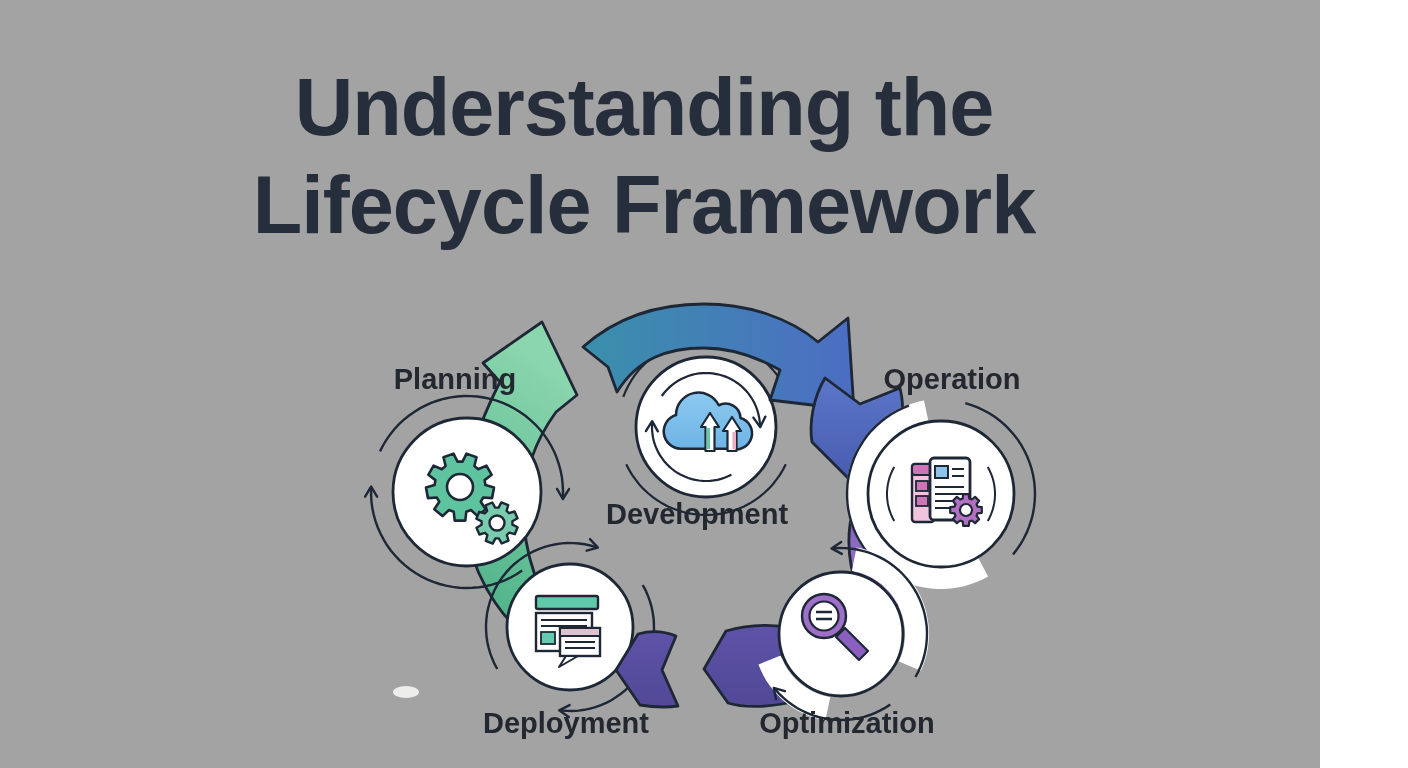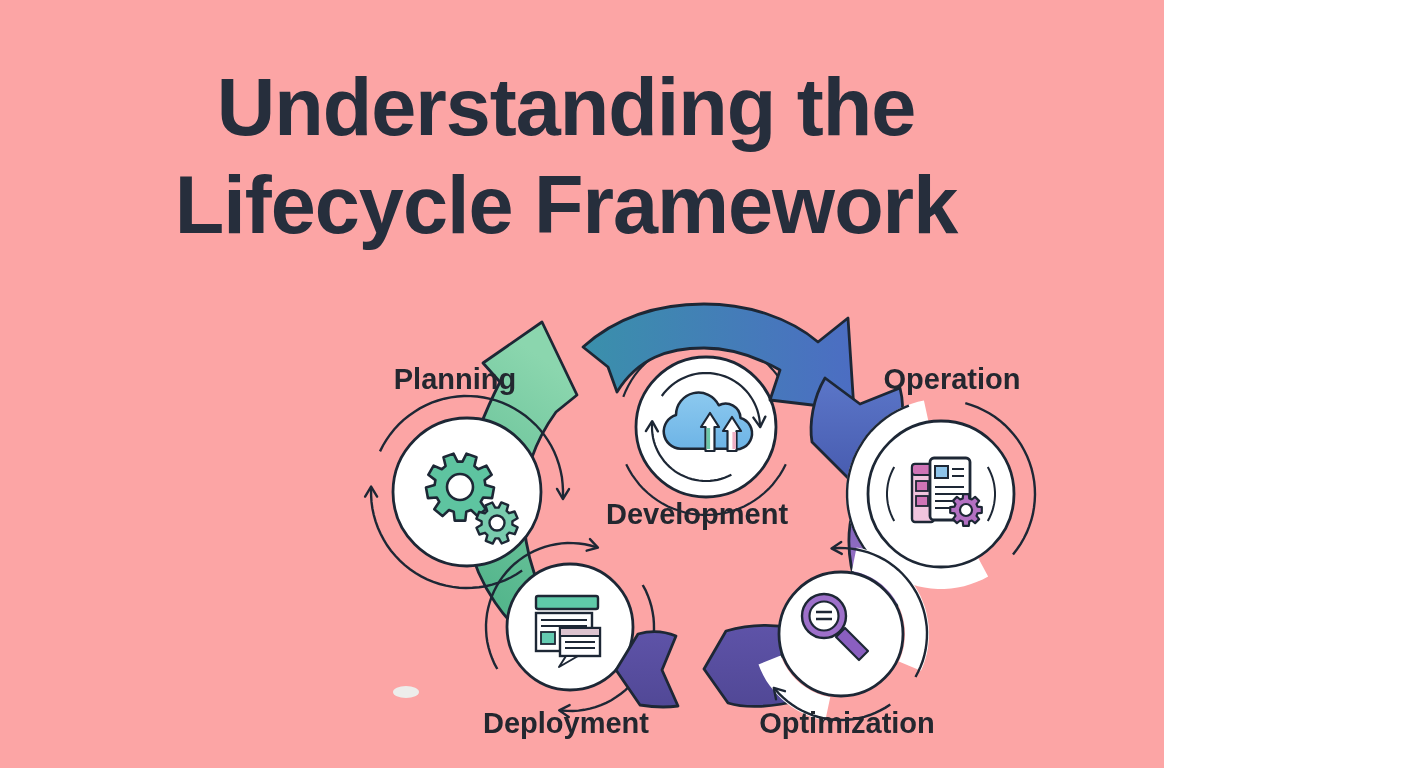--- a/index.html
+++ b/index.html
@@ -1,16 +1,16 @@
 <!DOCTYPE html>
 <html><head>
 <meta charset="utf-8">
 <style>
   html,body{margin:0;padding:0;background:#fff;}
-  .stage{position:relative;width:1164px;height:768px;overflow:hidden;background:#fca5a5;
+  .stage{position:relative;width:1320px;height:768px;overflow:hidden;background:#a3a3a3;
          font-family:"Liberation Sans", sans-serif;}
   .title{position:absolute;top:58px;left:0;width:100%;text-align:center;
          font-weight:700;font-size:81px;line-height:98px;letter-spacing:-1px;
          color:#262e3c;transform:translateX(-16px);}
   .title div{white-space:nowrap;}
   svg text.lbl{font-family:"Liberation Sans",sans-serif;font-weight:700;font-size:29px;fill:#23272f;}
   svg{position:absolute;left:0;top:0;}
 </style>
 </head>
 <body>

